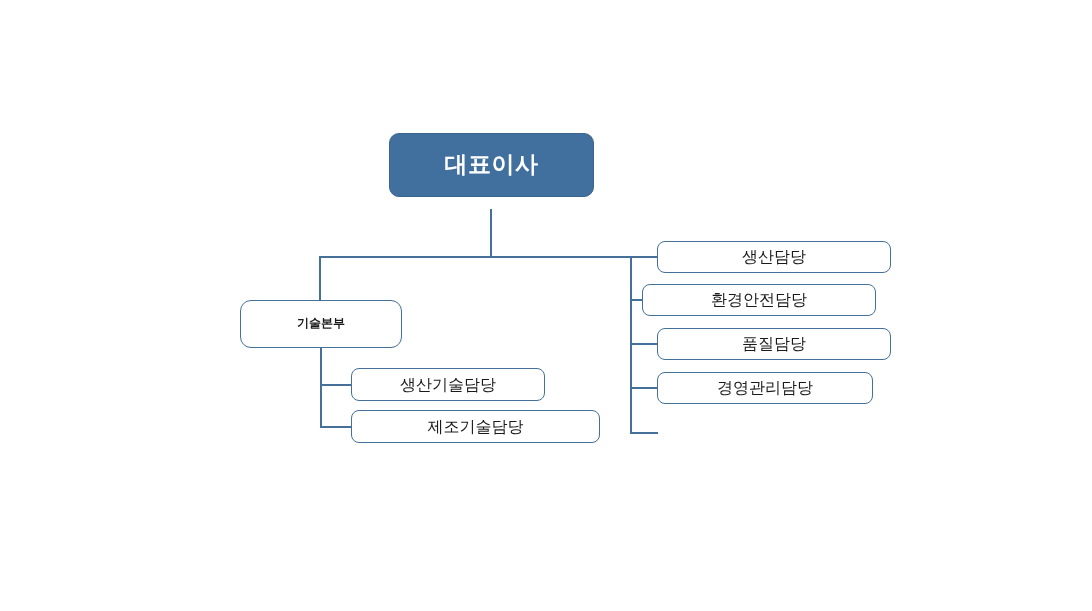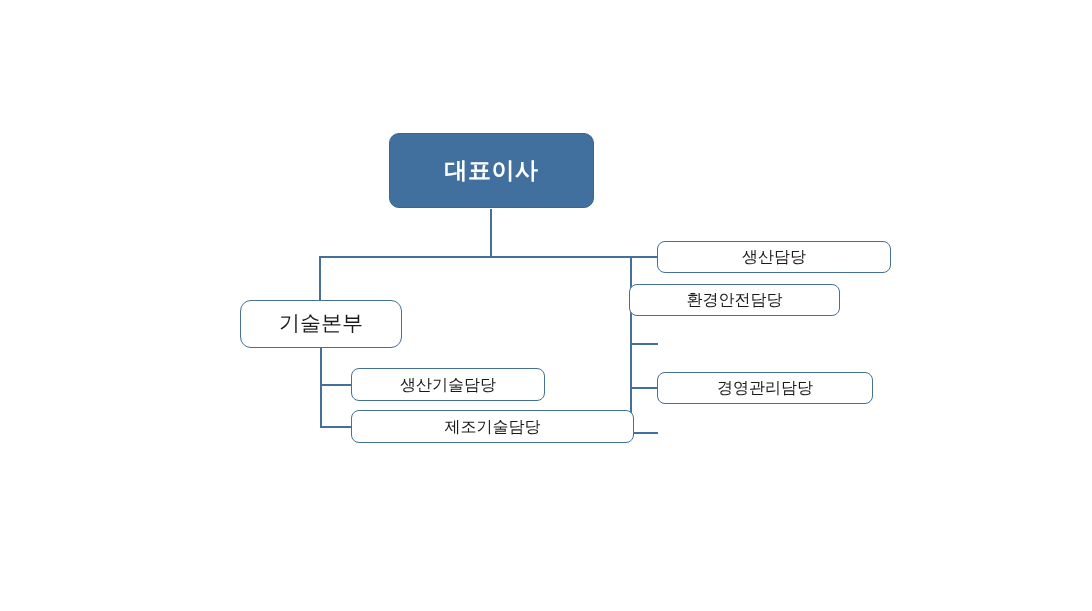--- a/index.html
+++ b/index.html
@@ -49,22 +49,22 @@
     font-size: 23px;
     font-weight: bold;
     letter-spacing: 0.5px;
   }
 
   .node-div {
     background: #ffffff;
     border: 1.4px solid #44709A;
     border-radius: 11px;
     color: #1a1a1a;
-    font-size: 21px;
-    font-weight: normal;
+    font-size: 12px;
+    font-weight: bold;
   }
 
   .node-team {
     background: #ffffff;
     border: 1.4px solid #44709A;
     border-radius: 8px;
     color: #1a1a1a;
     font-size: 16px;
     font-weight: normal;
   }
@@ -85,29 +85,30 @@
   <div class="conn h" style="left:630px; top:256px; width:28px;"></div>
   <div class="conn h" style="left:630px; top:299px; width:28px;"></div>
   <div class="conn h" style="left:630px; top:343px; width:28px;"></div>
   <div class="conn h" style="left:630px; top:387px; width:28px;"></div>
   <div class="conn h" style="left:630px; top:432px; width:28px;"></div>
 
   <div class="conn v" style="left:320px; top:348px; height:78px;"></div>
   <div class="conn h" style="left:320px; top:384px; width:31px;"></div>
   <div class="conn h" style="left:320px; top:426px; width:31px;"></div>
 
-  <div class="node node-root" style="left:389px; top:133px; width:205px; height:75px;text-align:center;">대표이사</div>
+  <div class="node node-root" style="left:389px; top:133px; width:205px; height:64px;text-align:center;">대표이사</div>
 
   <div class="node node-div" style="left:240px; top:300px; width:162px; height:48px;">기술본부</div>
 
   <div class="node node-team" style="left:351px; top:368px; width:194px; height:33px;">생산기술담당</div>
 
-  <div class="node node-team" style="left:351px; top:410px; width:283px; height:33px;">제조기술담당</div>
+  <div class="node node-team" style="left:351px; top:410px; width:249px; height:33px;">제조기술담당</div>
 
   <div class="node node-team" style="left:657px; top:241px; width:234px; height:32px;text-align:right;">생산담당</div>
 
-  <div class="node node-team" style="left:629px; top:284px; width:211px; height:32px;">환경안전담당</div>
+  <div class="node node-team" style="left:642px; top:284px; width:234px; height:32px;">환경안전담당</div>
 
+  <div class="node node-team" style="left:657px; top:328px; width:234px; height:32px;">품질담당</div>
 
   <div class="node node-team" style="left:657px; top:372px; width:216px; height:32px;">경영관리담당</div>
 
 
 </div>
 
 </body></html>

